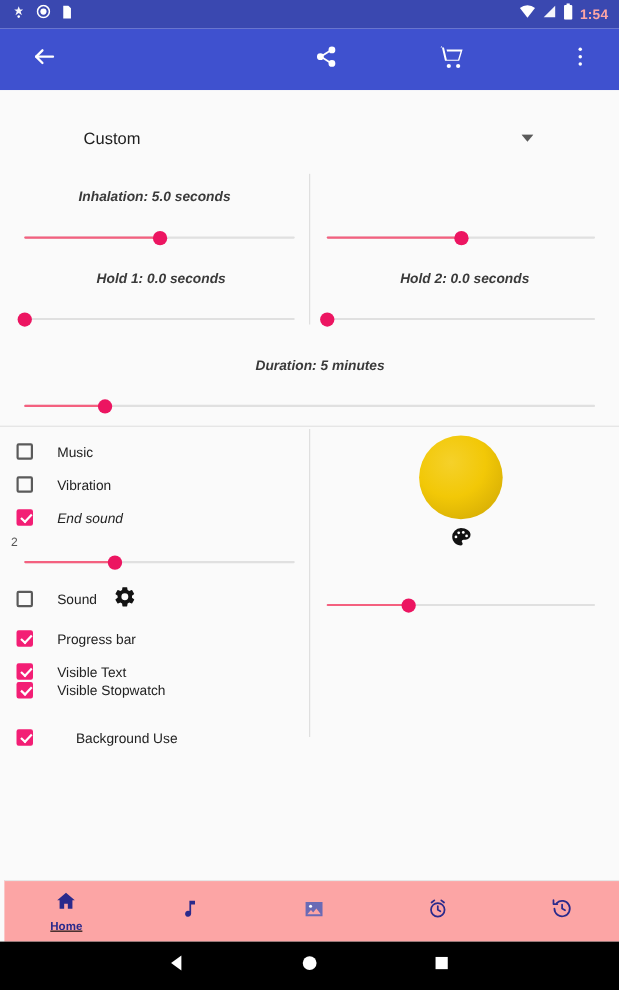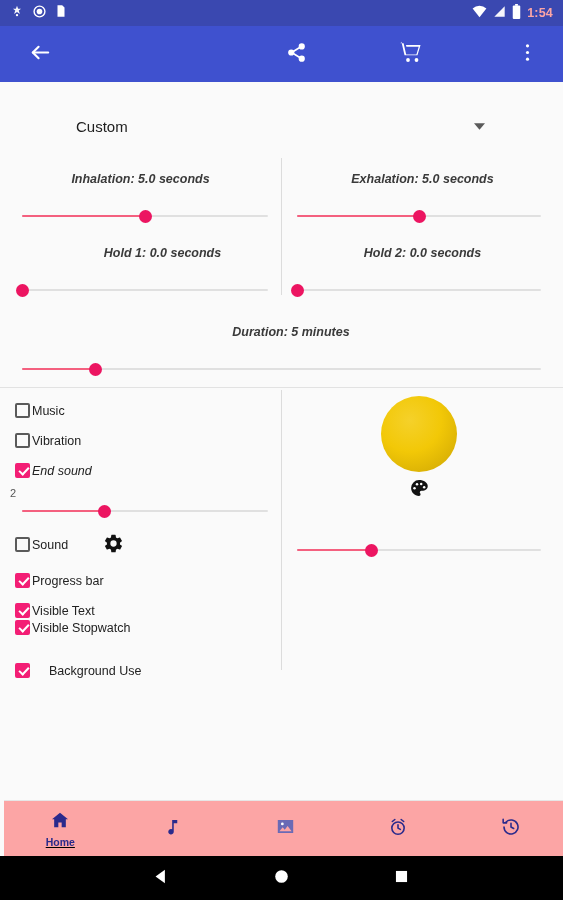--- a/index.html
+++ b/index.html
@@ -76,21 +76,21 @@
   .cbox {
     width: 15px; height: 15px; border: 2px solid #5a5a5a; border-radius: 2px;
     background: #fafafa; flex: 0 0 auto;
   }
   .cbox.on { background: #f31e75; border-color: #f31e75; position: relative; }
   .cbox.on::after {
     content: ""; position: absolute; left: 4px; top: 0px;
     width: 4px; height: 8px; border: solid #fff; border-width: 0 2px 2px 0;
     transform: rotate(43deg);
   }
-  .cblabel { font-size: 12.5px; color: #222; margin-left: 2px; white-space: nowrap; }
+  .cblabel { font-size: 12.5px; color: #222; margin-left: 22px; white-space: nowrap; }
 
   .numlbl { position: absolute; font-size: 11px; color: #555; }
 
   
   .ball {
     position: absolute; border-radius: 50%;
     background: radial-gradient(circle at 38% 32%, #f5d12a 0%, #f2c807 45%, #dbb205 78%, #c59c04 100%);
   }
   .palette { position: absolute; cursor: pointer; }
 
@@ -213,29 +213,28 @@
     <div class="vdiv" style="left:281px; top:76px; height:137px;"></div>
 
     <div class="lbl" style="left:0; top:90px; width:281px;">Inhalation: 5.0 seconds</div>
     <div>
       <div class="slider-hit" style="left:22px; top:133px; width:246px;"></div>
       <div class="slider-track" style="left:22px; top:133px; width:246px;"></div>
       <div class="slider-fill" style="left:22px; top:133px; width:123px;"></div>
       <div class="slider-thumb" style="left:145px; top:133px;"></div>
     </div>
 
-    <div class="lbl" style="left:282px; top:90px; width:281px;">Exhalation: 5.0 seconds</div>
     <div>
       <div class="slider-hit" style="left:297px; top:133px; width:244px;"></div>
       <div class="slider-track" style="left:297px; top:133px; width:244px;"></div>
       <div class="slider-fill" style="left:297px; top:133px; width:122px;"></div>
       <div class="slider-thumb" style="left:419px; top:133px;"></div>
     </div>
 
-    <div class="lbl" style="left:16px; top:164px; width:281px;padding-left:12px;">Hold 1: 0.0 seconds</div>
+    <div class="lbl" style="left:0; top:164px; width:281px;padding-left:12px;">Hold 1: 0.0 seconds</div>
     <div>
       <div class="slider-hit" style="left:22px; top:207px; width:246px;"></div>
       <div class="slider-track" style="left:22px; top:207px; width:246px;"></div>
       <div class="slider-fill" style="left:22px; top:207px; width:0px;"></div>
       <div class="slider-thumb" style="left:22px; top:207px;"></div>
     </div>
 
     <div class="lbl" style="left:282px; top:164px; width:281px;">Hold 2: 0.0 seconds</div>
     <div>
       <div class="slider-hit" style="left:297px; top:207px; width:244px;"></div>

